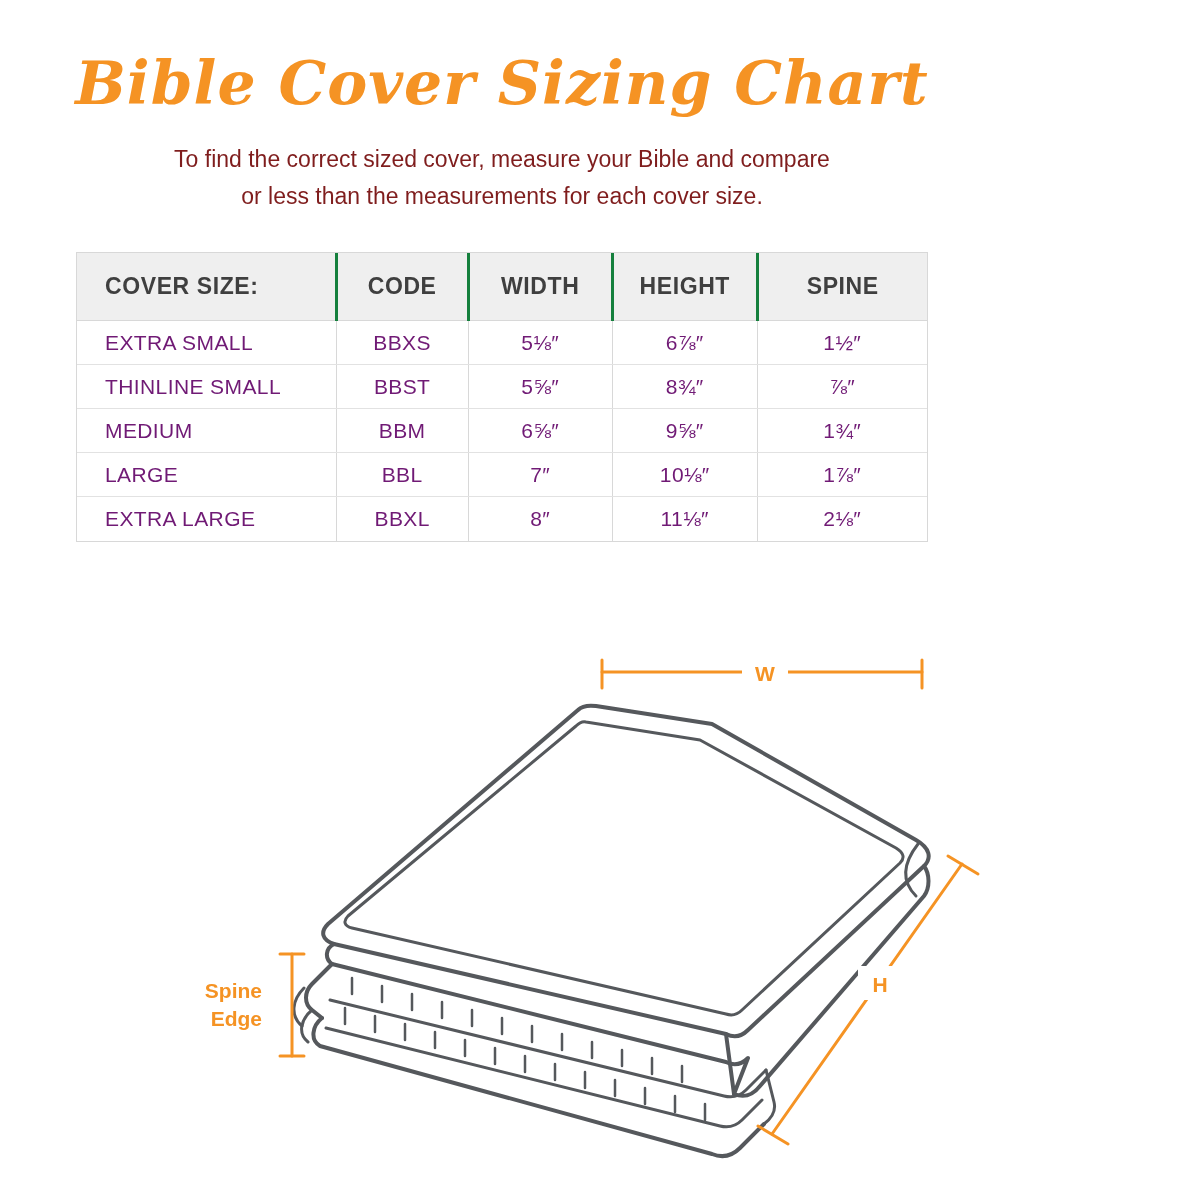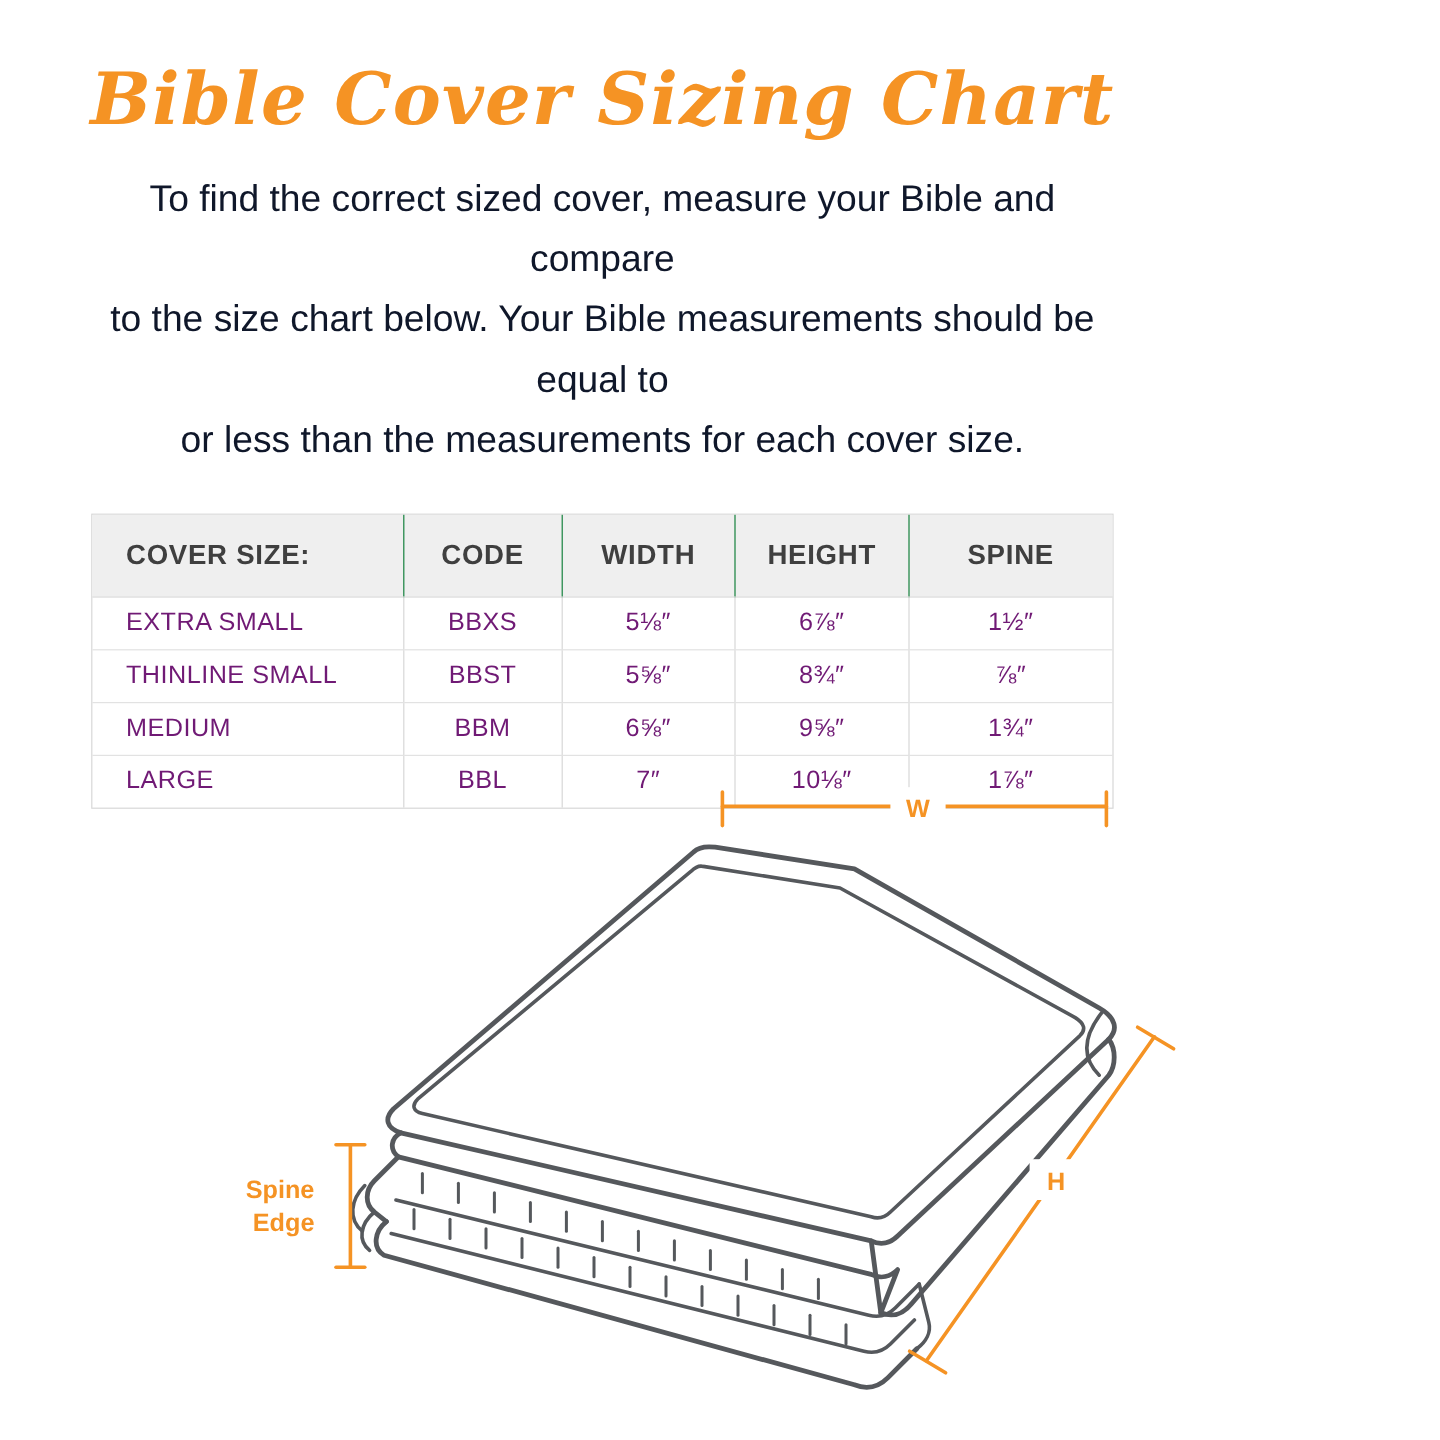--- a/index.html
+++ b/index.html
@@ -24,22 +24,22 @@
     font-style: italic;
     font-weight: bold;
     font-size: 60px;
     letter-spacing: 1px;
     color: #F59324;
     margin: 52px 0 0 0;
     line-height: 1.05;
   }
   .subtitle {
     text-align: center;
-    color: #0f172a;
-    font-size: 31px;
+    color: #7f1d1d;
+    font-size: 23px;
     line-height: 1.62;
     margin: 26px auto 0 auto;
     width: 880px;
   }
   
   .table-wrap {
     margin: 36px 76px 0 76px;
     border: 1px solid #D8D8D8;
   }
   table {
@@ -47,21 +47,21 @@
     border-collapse: collapse;
     table-layout: fixed;
   }
   thead th {
     background: #EFEFEF;
     color: #3F3F3F;
     font-size: 23px;
     font-weight: bold;
     letter-spacing: 0.6px;
     height: 68px;
-    border-right: 1px solid #15803d;
+    border-right: 3px solid #15803d;
     border-bottom: 1px solid #D8D8D8;
     text-align: center;
     vertical-align: middle;
   }
   thead th:first-child {
     text-align: left;
     padding-left: 28px;
   }
   thead th:last-child { border-right: none; }
   tbody td {
@@ -111,21 +111,20 @@
 </style>
 </head>
 <body>
 
 <div class="page">
 
   <h1 class="title">Bible Cover Sizing Chart</h1>
 
   <div class="subtitle">
     <div>To find the correct sized cover, measure your Bible and compare</div>
-    <div>to the size chart below. Your Bible measurements should be equal to</div>
     <div>or less than the measurements for each cover size.</div>
   </div>
 
   <div class="table-wrap">
     <table>
       <colgroup>
         <col class="c1">
           <col class="c2">
           <col class="c3">
           <col class="c4">
@@ -161,20 +160,27 @@
           <td>6⅝″</td>
           <td>9⅝″</td>
           <td>1¾″</td>
         </tr>
         <tr>
           <td class="name">LARGE</td>
           <td>BBL</td>
           <td>7″</td>
           <td>10⅛″</td>
           <td>1⅞″</td>
+        </tr>
+        <tr>
+          <td class="name">EXTRA LARGE</td>
+          <td>BBXL</td>
+          <td>8″</td>
+          <td>11⅛″</td>
+          <td>2⅛″</td>
         </tr>
       </tbody>
     </table>
   </div>
 
   <div class="illo">
     <svg width="1200" height="552" viewBox="0 0 1200 552" xmlns="http://www.w3.org/2000/svg">
 
       <g fill="none" stroke="#55585C" stroke-width="4" stroke-linejoin="round" stroke-linecap="round">
 

